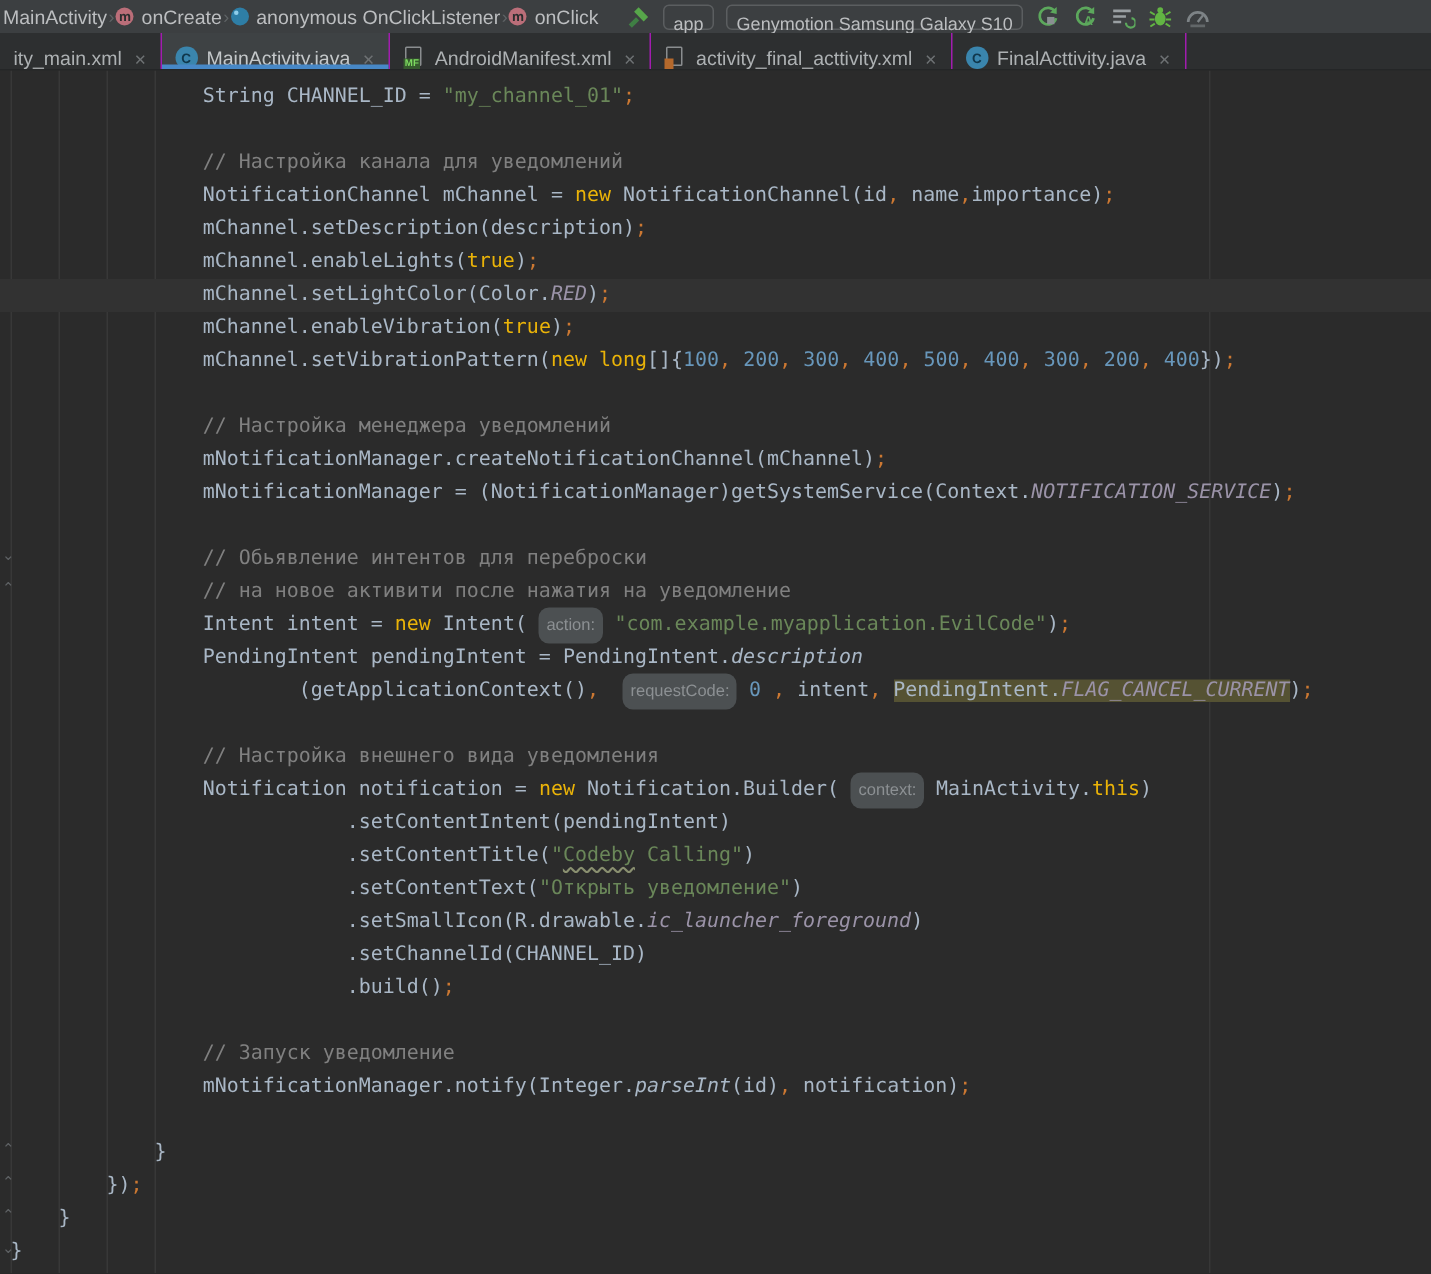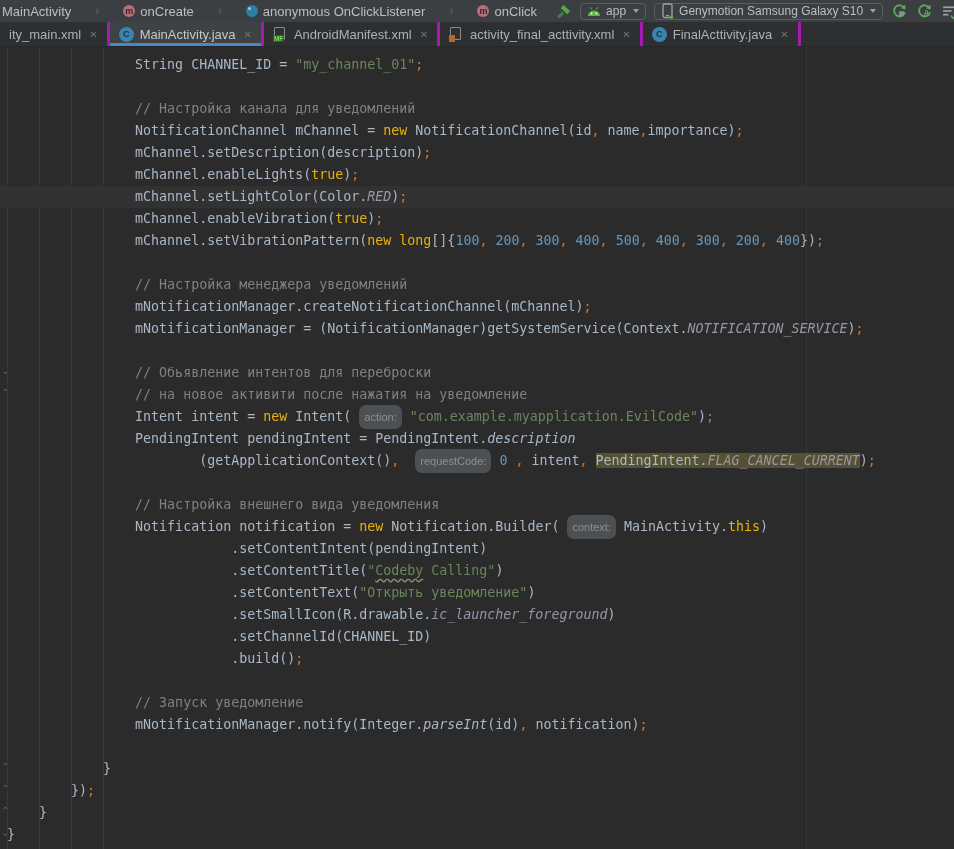--- a/index.html
+++ b/index.html
@@ -2,41 +2,41 @@
 <html><head>
 <meta charset="utf-8">
 <style>
   * { margin:0; padding:0; box-sizing:border-box; }
   html,body { width:954px; height:849px; overflow:hidden; background:#2b2b2b;
               font-family:"Liberation Sans","DejaVu Sans",sans-serif; }
 
   
   #toolbar { height:22px; background:#3c3f41; display:flex; align-items:center;
              padding:0 2px; white-space:nowrap; overflow:hidden; }
-  #breadcrumbs { display:flex; align-items:center; gap:23px; color:#bcbec0; font-size:13px; }
+  #breadcrumbs { display:flex; align-items:center; gap:0; color:#bcbec0; font-size:13px; }
   .bc-sep { color:#5f6466; font-size:12px; padding:0 1px; }
   .bc-item { display:flex; align-items:center; gap:5px; cursor:pointer; }
   .bc-icon { width:12px; height:12px; border-radius:50%; font-size:9px; font-weight:bold;
              display:flex; align-items:center; justify-content:center; }
   .bc-icon.m { background:#bb6e79; color:#2b2d2e; }
   .bc-icon.cls { background:#2e7ea6; color:#cfe9f6; position:relative; }
   .bc-icon.cls::after { content:""; position:absolute; left:2px; top:2px; width:3px; height:3px;
                         border-radius:50%; background:#8ecdea; }
   .tb-gap { flex:0 0 14px; }
   .tb-btn { display:flex; align-items:center; justify-content:center; height:20px; padding:0 4px; cursor:pointer; }
   .combo { display:flex; align-items:center; gap:5px; height:17px; border:1px solid #5b5e60;
-           border-radius:4px; padding:0 6px; color:#bcbec0; font-size:12px; margin:0 4px; cursor:pointer; }
+           border-radius:4px; padding:0 6px; color:#bcbec0; font-size:12px; margin:0 4px; cursor:pointer;flex-direction:column; }
   .caret { width:0; height:0; border-left:3.5px solid transparent; border-right:3.5px solid transparent;
            border-top:4px solid #9aa0a3; margin-left:2px; }
 
   
   #tabbar { height:25px; background:#2d2f30; display:flex; align-items:stretch;
             border-bottom:1px solid #242627; overflow:hidden; }
-  .tab { display:flex; align-items:center; gap:6px; padding:0 9px; font-size:13px; color:#adb1b3;
-         position:relative; border-right:3px solid #a21caf; cursor:pointer; }
+  .tab { display:flex; align-items:flex-end; gap:6px; padding:0 9px; font-size:13px; color:#adb1b3;
+         position:relative; border-right:1px solid #a21caf; cursor:pointer; }
   .tab.sel { background:#3e4244; color:#c4c8ca; }
   .tab.sel::after { content:""; position:absolute; left:0; right:0; bottom:0; height:3px; background:#4788c7; }
   .tab .close { color:#6e7274; font-size:10px; margin-left:2px; }
   .ticon { width:15px; height:15px; position:relative; flex:0 0 15px; }
   .ticon.jclass { border-radius:50%; background:#3a85ad; color:#10374c; font-size:9px; font-weight:bold;
                   display:flex; align-items:center; justify-content:center; }
   .ticon.doc { width:13px; }
   .ticon.doc .page { position:absolute; left:1px; top:0; width:11px; height:13px;
                      border:1px solid #8a8d8f; border-radius:1px; }
   .ticon.doc .badge { position:absolute; left:0; bottom:0; font-size:6.5px; font-weight:bold;

